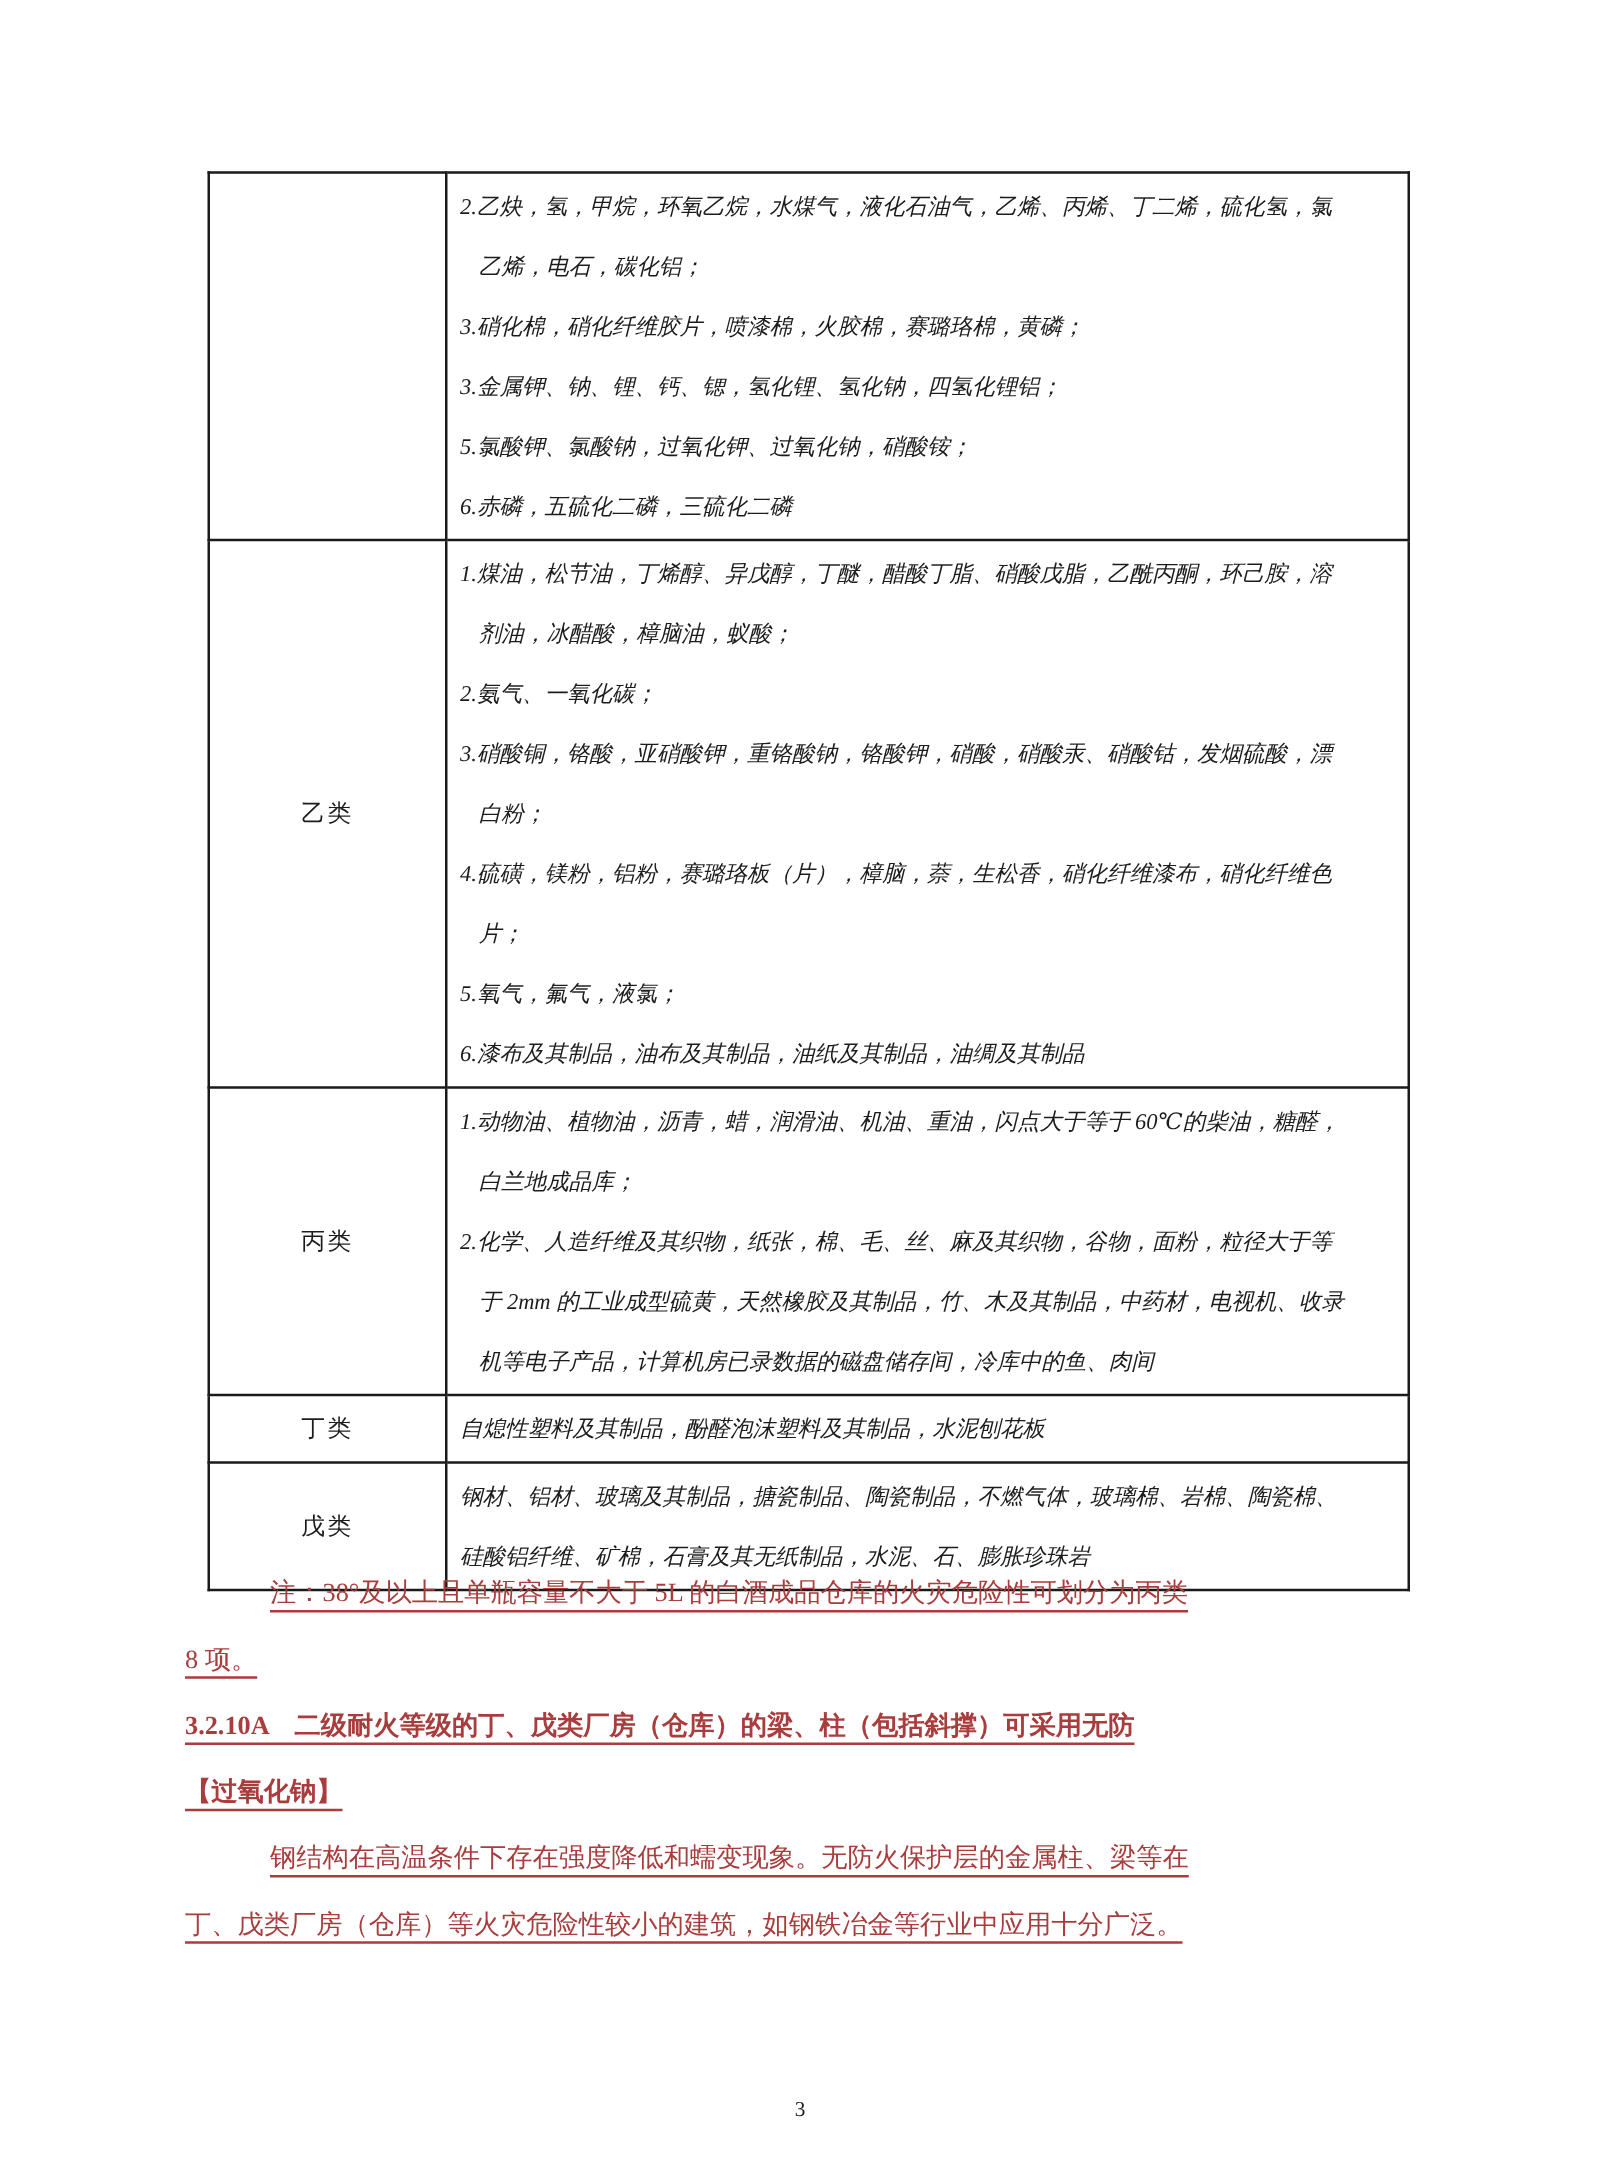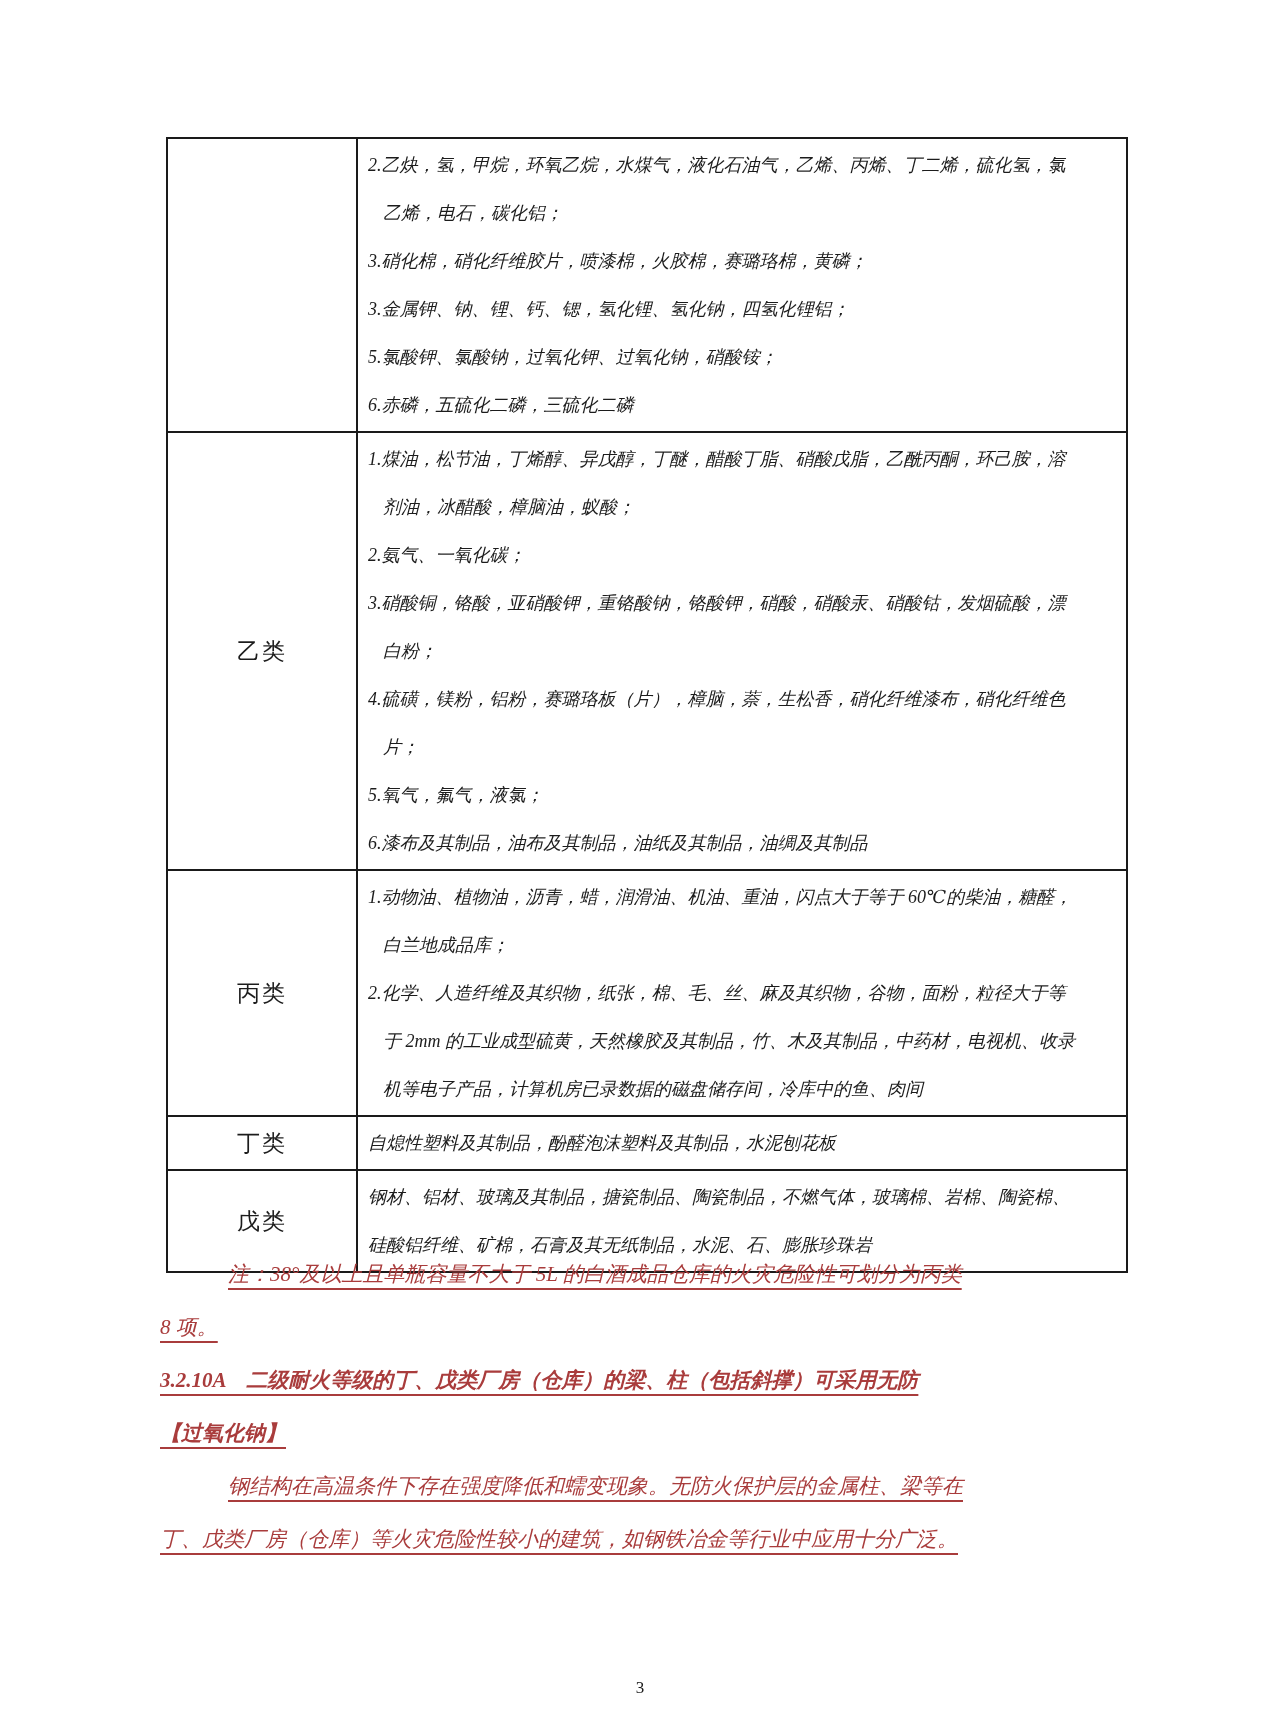--- a/index.html
+++ b/index.html
@@ -26,42 +26,41 @@
     table-layout: fixed;
   }
   table.hazard td {
     border: 2px solid #1a1a1a;
     vertical-align: middle;
     overflow: hidden;
   }
   td.label-cell {
     width: 190px;
     text-align: center;
-    font-size: 23px;
+    font-size: 19px;
     letter-spacing: 2px;
   }
   td.content-cell {
     padding: 2px 8px 2px 10px;
   }
   .tline {
     font-size: 18px;
     line-height: 48px;
     height: 48px;
     white-space: nowrap;
     font-style: italic;
   }
   .tline.cont { padding-left: 15px; }
 
   
   .notes {
     position: absolute;
-    left: 160px;
+    left: 148px;
     top: 1248px;
     width: 986px;
-    font-style: italic;
   }
   .note-line {
     font-size: 21px;
     line-height: 53px;
     height: 53px;
     color: #a93c3c;
     white-space: nowrap;
   }
   .note-line.bold { font-weight: bold; }
   .note-line.indent { text-indent: 68px; }

